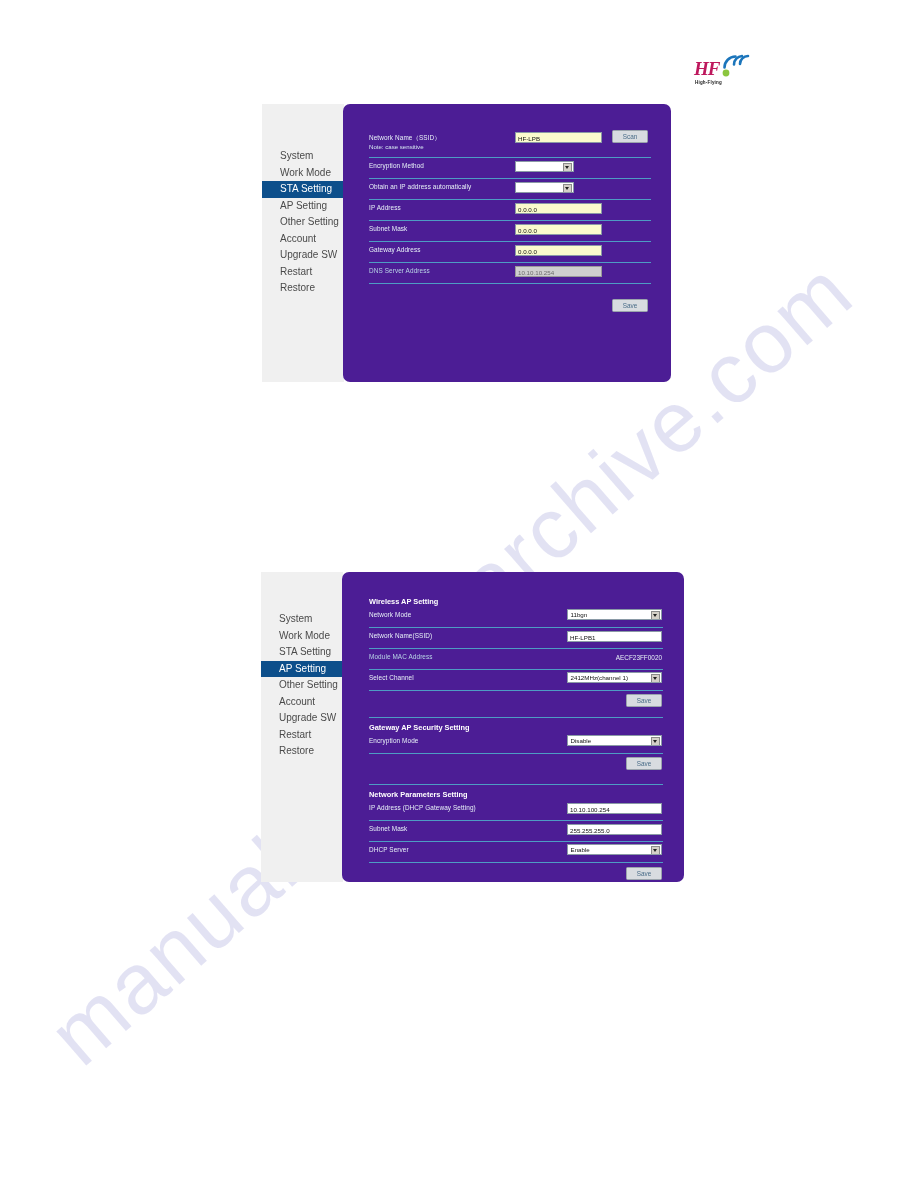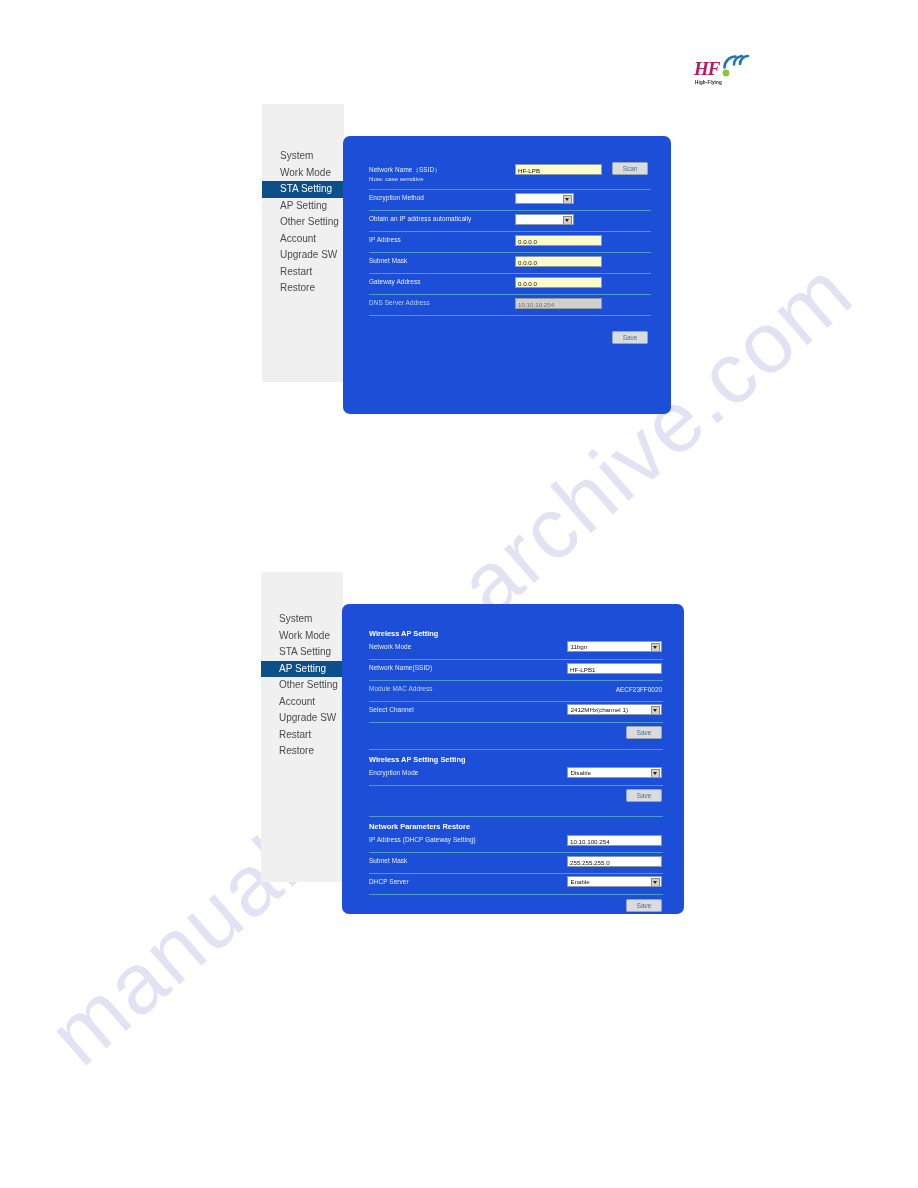--- a/index.html
+++ b/index.html
@@ -95,24 +95,23 @@
     box-sizing: border-box;
   }
   .nav-item.active {
     background: #0d4f8b;
     color: #ffffff;
   }
 
   .shot-panel {
     position: absolute;
     top: 0;
-    background: #1d4ed8;
+    background: #4c1d95;
     border-radius: 7px;
     box-sizing: border-box;
-    margin-top: 32px;
   }
 
   
   .form {
     position: absolute;
     box-sizing: border-box;
   }
   .row {
     position: relative;
     box-sizing: border-box;
@@ -357,35 +356,35 @@
         <div class="sel" style="left:198px; top:2px; width:95px;">
           <span>2412MHz(channel 1)</span>
           <span class="sel-arrow"></span>
         </div>
       </div>
 
       <div class="row noline" style="height:26px;">
         <div class="btn" style="left:257px; top:3px; width:36px;">Save</div>
       </div>
 
-      <div class="section-title sec-head">Wireless AP Setting Setting</div>
+      <div class="section-title sec-head">Gateway AP Security Setting</div>
 
       <div class="row">
         <div class="row-label">Encryption Mode</div>
         <div class="sel" style="left:198px; top:2px; width:95px;">
           <span>Disable</span>
           <span class="sel-arrow"></span>
         </div>
       </div>
 
       <div class="row noline" style="height:30px;">
         <div class="btn" style="left:257px; top:3px; width:36px;">Save</div>
       </div>
 
-      <div class="section-title sec-head">Network Parameters Restore</div>
+      <div class="section-title sec-head">Network Parameters Setting</div>
 
       <div class="row">
         <div class="row-label">IP Address (DHCP Gateway Setting)</div>
         <div class="fld white" style="left:198px; top:3px; width:95px;">10.10.100.254</div>
       </div>
 
       <div class="row">
         <div class="row-label">Subnet Mask</div>
         <div class="fld white" style="left:198px; top:3px; width:95px;">255.255.255.0</div>
       </div>

